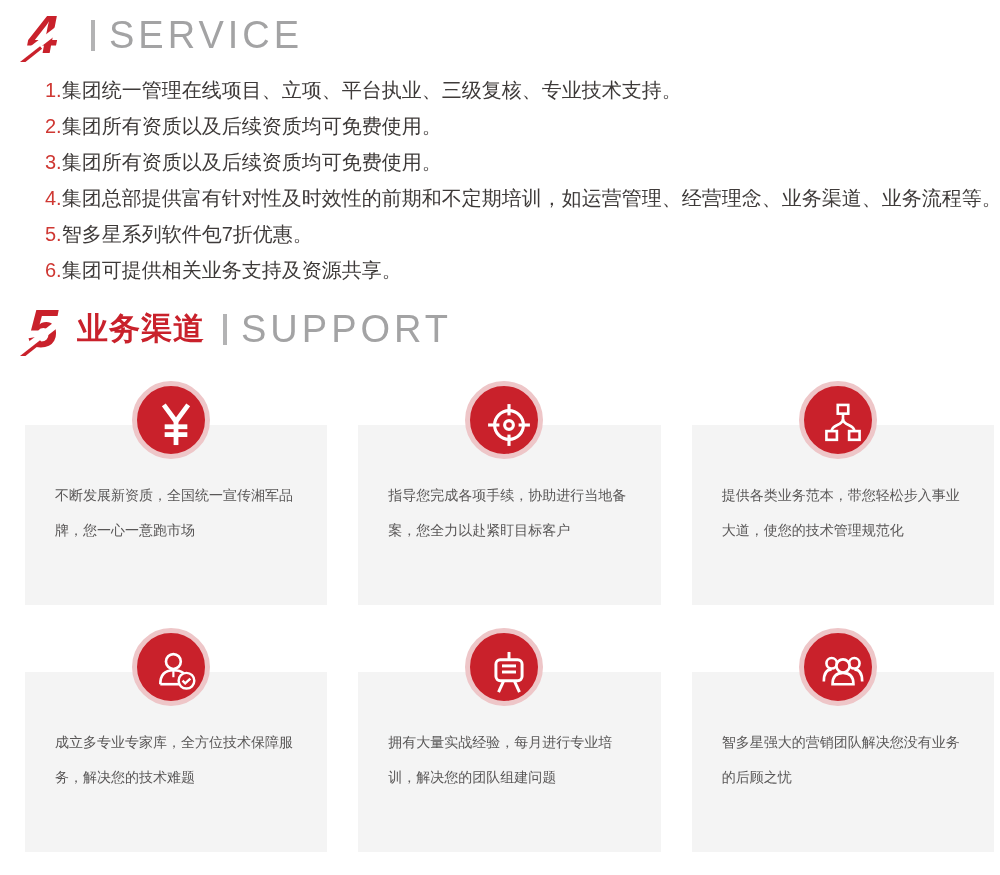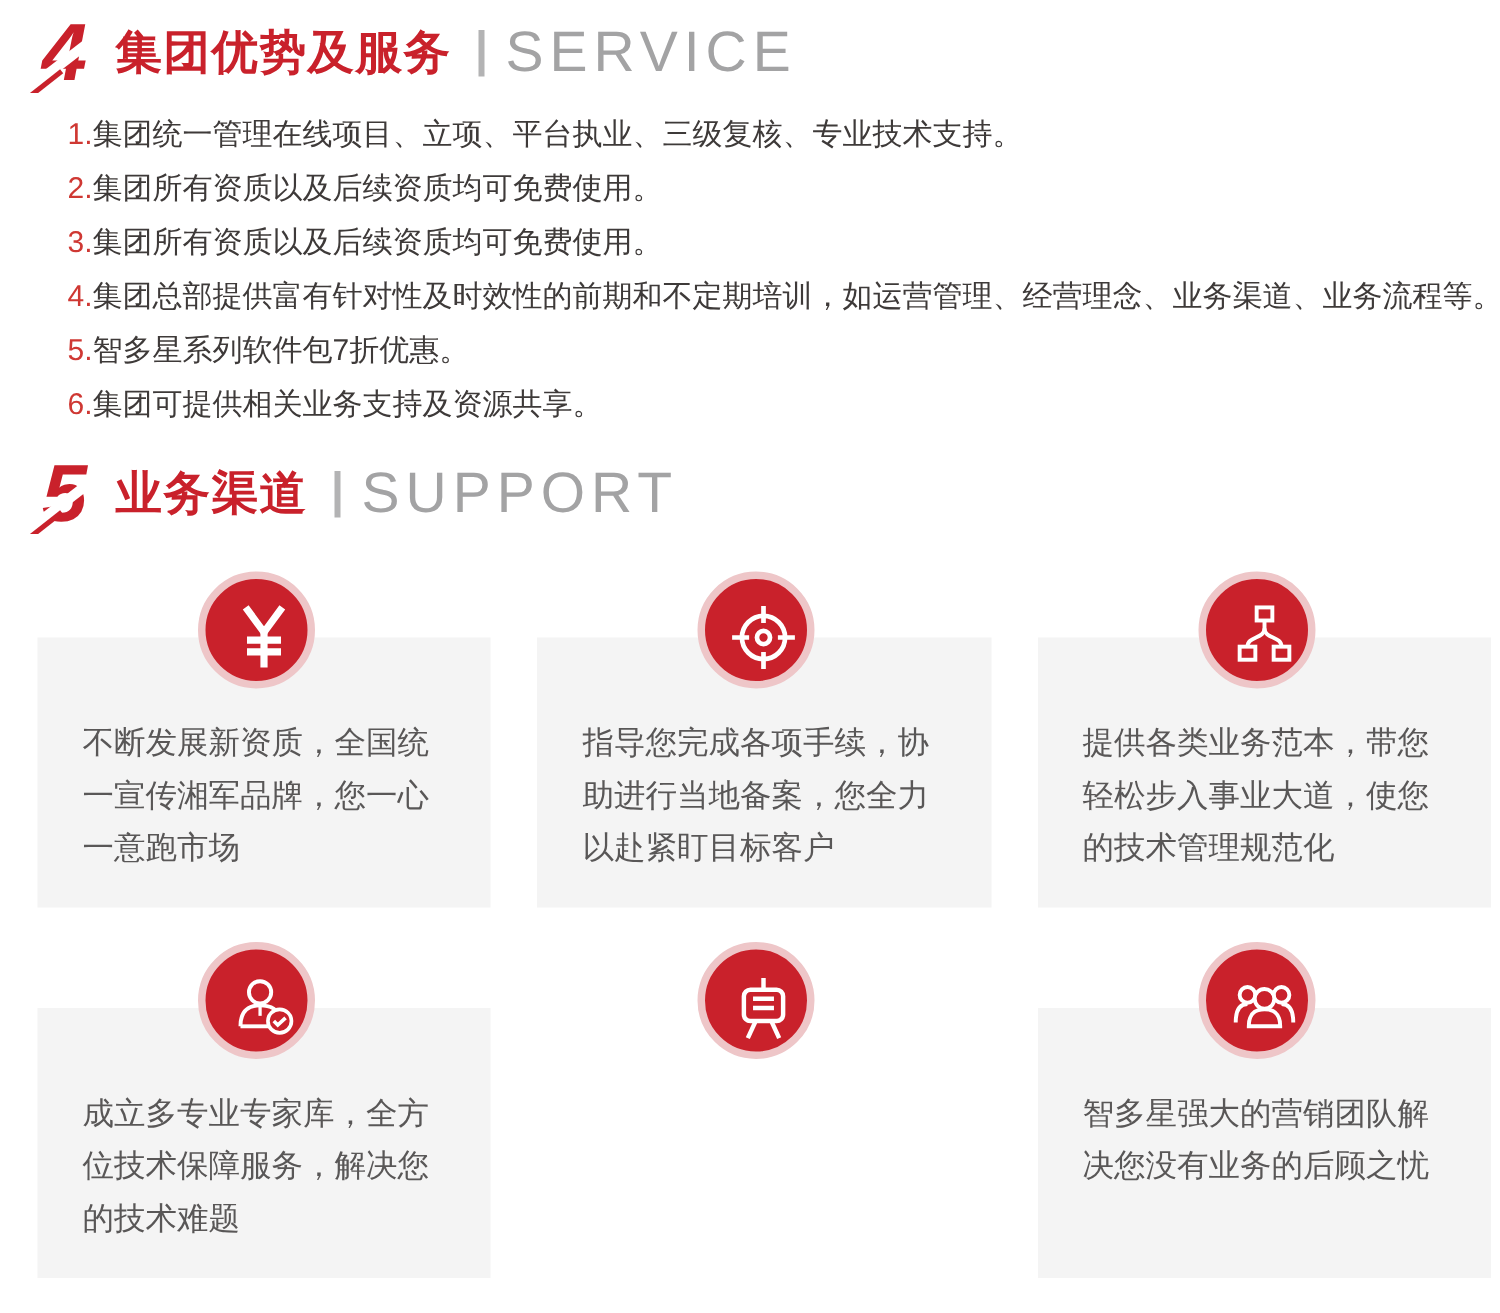--- a/index.html
+++ b/index.html
@@ -54,33 +54,32 @@
     position: absolute; top: 0; left: 50%; margin-left: -44px;
     width: 78px; height: 78px; border-radius: 50%;
     background: #c9212b; border: 5px solid #eec6c8;
   }
   .card-circle svg { display: block; width: 68px; height: 68px; }
   .card-box {
     background: #f4f4f4; height: 180px;
     padding: 53px 28px 0 30px;
   }
   .card-box p {
-    margin: 0; font-size: 21px; line-height: 35px; color: #595757;
+    margin: 0; font-size: 14px; line-height: 35px; color: #595757;
   }
 </style>
 </head>
 <body>
 
 <div class="sec-header header-service">
   <svg class="num-icon" viewBox="0 0 60 56">
     <text x="29" y="47" text-anchor="middle" font-size="56" font-weight="bold" font-style="italic" fill="#c9212b" font-family="Liberation Sans, sans-serif">4</text>
     <line x1="-6" y1="61" x2="64" y2="7" stroke="#ffffff" stroke-width="7"></line>
     <line x1="-1" y1="63" x2="27" y2="41" stroke="#c9212b" stroke-width="3.5"></line>
   </svg>
-  <h2 class="sec-title">集团优势及服务</h2>
   <span class="sec-divider"></span>
   <span class="sec-subtitle">SERVICE</span>
 </div>
 
 <ul class="service-list">
   <li><span class="li-num">1.</span><span>集团统一管理在线项目、立项、平台执业、三级复核、专业技术支持。</span></li>
   <li><span class="li-num">2.</span><span>集团所有资质以及后续资质均可免费使用。</span></li>
   <li><span class="li-num">3.</span><span>集团所有资质以及后续资质均可免费使用。</span></li>
   <li><span class="li-num">4.</span><span>集团总部提供富有针对性及时效性的前期和不定期培训，如运营管理、经营理念、业务渠道、业务流程等。</span></li>
   <li><span class="li-num">5.</span><span>智多星系列软件包7折优惠。</span></li>
@@ -175,20 +174,23 @@
         <g stroke="#ffffff" stroke-width="3.4" fill="none">
           <line x1="0" y1="-23" x2="0" y2="-14"></line>
           <rect x="-15" y="-14" width="30" height="24" rx="5"></rect>
           <line x1="-8" y1="-7" x2="8" y2="-7"></line>
           <line x1="-8" y1="0" x2="8" y2="0"></line>
           <line x1="-6" y1="10" x2="-12" y2="23"></line>
           <line x1="6" y1="10" x2="12" y2="23"></line>
         </g>
       </svg>
     </div>
+    <div class="card-box">
+      <p>拥有大量实战经验，每月进行专业培训，解决您的团队组建问题</p>
+    </div>
   </div>
 
   <div class="card">
     <div class="card-circle">
       <svg viewBox="-39 -39 78 78" style="margin:5px">
         <g stroke="#ffffff" stroke-width="3" fill="none">
           <circle cx="-13" cy="-10" r="6"></circle>
           <path d="M -22 11 C -22 0 -18 -3 -13 -3"></path>
           <circle cx="13" cy="-10" r="6"></circle>
           <path d="M 22 11 C 22 0 18 -3 13 -3"></path>

